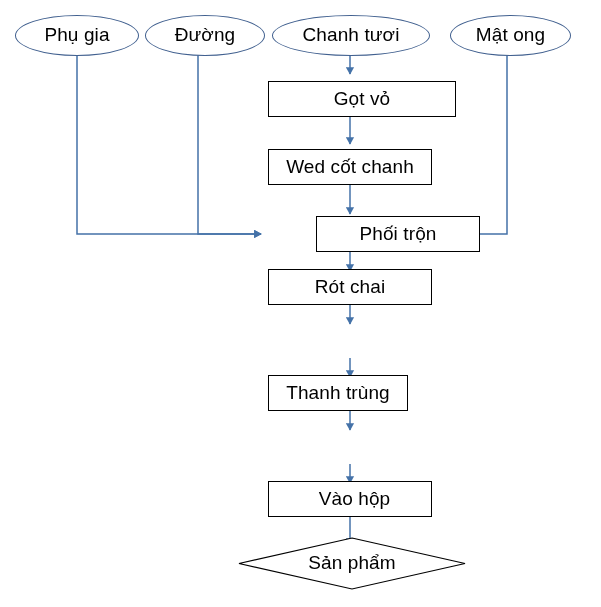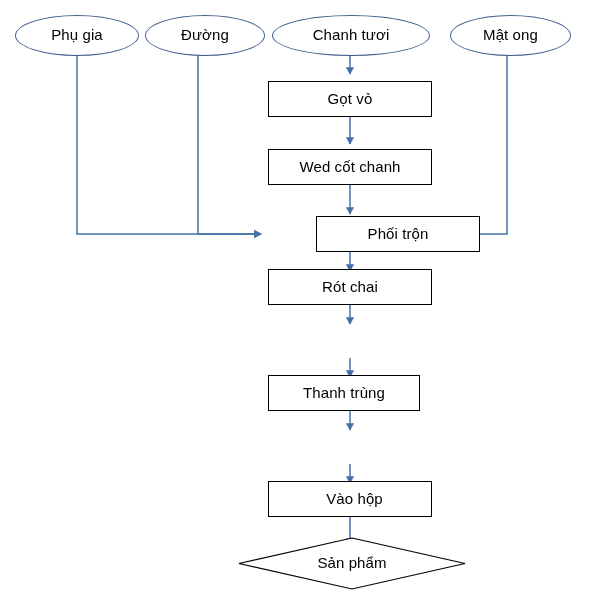--- a/index.html
+++ b/index.html
@@ -31,21 +31,21 @@
   }
   .node {
     position: absolute;
     box-sizing: border-box;
     display: flex;
     align-items: center;
     justify-content: center;
     text-align: center;
   }
   .node-label {
-    font-size: 15px;
+    font-size: 19px;
     line-height: 1.1;
     color: #000000;
     letter-spacing: 0.1px;
     white-space: nowrap;
   }
   
   .ellipse-node {
     border: 1.3px solid #41608f;
     border-radius: 50%;
     background: #ffffff;
@@ -125,38 +125,38 @@
   </div>
 
   <div class="node ellipse-node" style="left:272px; top:15px; width:158px; height:41px;">
     <span class="node-label">Chanh tươi</span>
   </div>
 
   <div class="node ellipse-node" style="left:450px; top:15px; width:121px; height:41px;">
     <span class="node-label">Mật ong</span>
   </div>
 
-  <div class="node process-node" style="left:268px; top:81px; width:164px; height:36px;">
+  <div class="node process-node" style="left:268px; top:81px; width:188px; height:36px;">
     <span class="node-label">Gọt vỏ</span>
   </div>
 
   <div class="node process-node" style="left:268px; top:149px; width:164px; height:36px;">
     <span class="node-label">Wed cốt chanh</span>
   </div>
 
   <div class="node process-node" style="left:268px; top:216px; width:164px; height:36px;margin-left:48px;">
     <span class="node-label">Phối trộn</span>
   </div>
 
   <div class="node process-node" style="left:268px; top:269px; width:164px; height:36px;">
     <span class="node-label">Rót chai</span>
   </div>
 
 
-  <div class="node process-node" style="left:268px; top:375px; width:152px; height:36px;">
+  <div class="node process-node" style="left:268px; top:375px; width:140px; height:36px;">
     <span class="node-label">Thanh trùng</span>
   </div>
 
 
   <div class="node process-node" style="left:268px; top:481px; width:164px; height:36px;padding-left:9px;">
     <span class="node-label">Vào hộp</span>
   </div>
 
   <div class="node diamond-node" style="left:238px; top:537px; width:228px; height:53px;">
     <svg width="228" height="53" viewBox="0 0 228 53">

